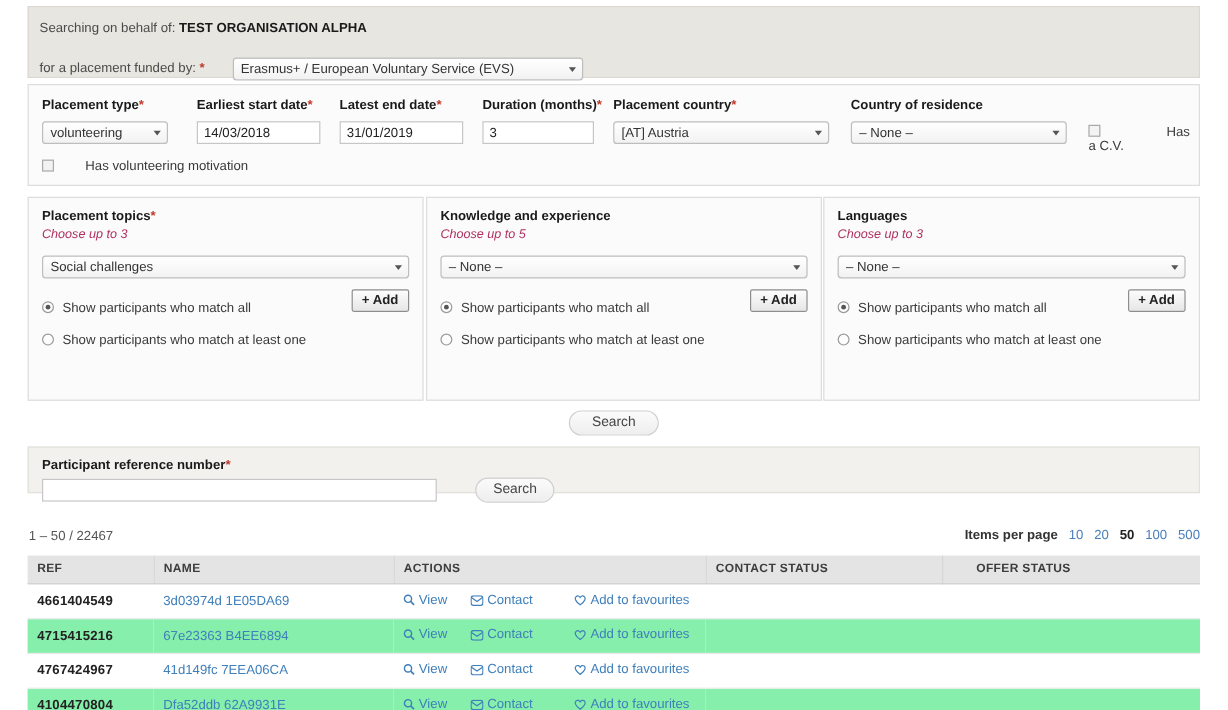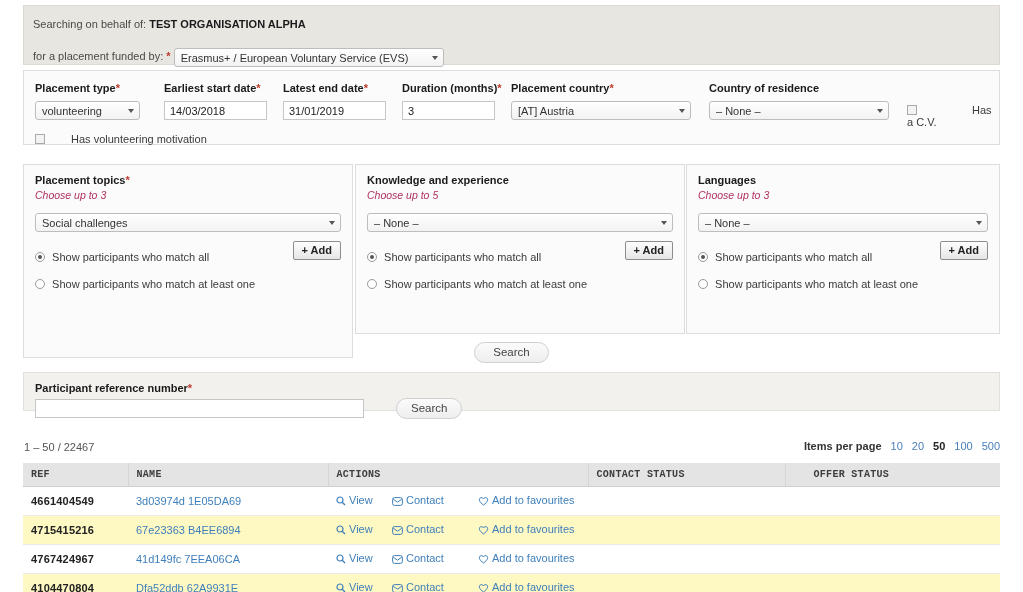--- a/index.html
+++ b/index.html
@@ -94,27 +94,27 @@
   .count { position:absolute; left:24px; top:441px; font-size:11px; color:#555; }
   .ipp { position:absolute; right:23px; top:440px; font-size:11px; color:#333; }
   .ipp .pg { color:#4a7ebb; margin-left:9px;margin-top:28px; }
   .ipp .pg.sel-pg { color:#222; font-weight:bold; }
   .ipp .ipp-label { font-weight:bold; }
 
   table.results { position:absolute; left:23px; top:463px; width:977px; border-collapse:collapse; }
   table.results th {
     background:#e4e4e4; color:#3d3d3d; font-size:10px; font-weight:bold;
     letter-spacing:.3px; text-align:left; padding:6px 8px;
-    border-bottom:1px solid #cfcfcf; border-right:1px solid #d6d6d6;font-family:Liberation Mono, monospace;
+    border-bottom:1px solid #cfcfcf; border-right:1px solid #d6d6d6;
   }
   table.results td {
     font-size:11px; padding:7px 8px; border-bottom:1px solid #e9e9e9;
     color:#222; background:#ffffff;
   }
-  table.results tr.alt td { background:#fef9c3; }
+  table.results tr.alt td { background:#86efac; }
   td.ref { font-weight:bold; color:#1d1d1d; letter-spacing:.2px; }
   td.name a { color:#3f7fba; text-decoration:none; }
   .act { color:#3f7fba; text-decoration:none; margin-right:0; white-space:nowrap; font-size:11px; }
   .act .ic { display:inline-block; vertical-align:-2px; margin-right:3px; }
   .actions-cell { white-space:nowrap; }
   .a1 { display:inline-block; width:56px; }
   .a2 { display:inline-block; width:86px; }
 </style>
 </head>
 <body>
@@ -122,28 +122,28 @@
 <div class="page">
 
   <div class="banner">
     <div class="banner-line1">
       <span>Searching on behalf of:</span>
       <b>TEST ORGANISATION ALPHA</b>
     </div>
     <div class="banner-line2">
       <span>for a placement funded by:</span>
       <span class="req">*</span>
-      <span class="sel" style="width:270px; margin-left:0;">
+      <span class="sel" style="width:292px; margin-left:20px;">
         <span>Erasmus+ / European Voluntary Service (EVS)</span>
         <span class="caret"></span>
       </span>
     </div>
   </div>
 
-  <div class="panel" style="left:23px; top:70px; width:977px; height:75px;">
+  <div class="panel" style="left:23px; top:70px; width:977px; height:85px;">
 
     <div style="position:absolute; left:11px; top:11px;">
       <div class="lbl">
         <span>Placement type</span><span class="req">*</span>
       </div>
       <div class="sel" style="width:105px; margin-top:7px;">
         <span>volunteering</span>
         <span class="caret"></span>
       </div>
     </div>
@@ -197,21 +197,21 @@
       <span class="cbx"></span>
       <span class="opt" style="margin-left:4px;padding-left:48px;">Has a C.V.</span>
     </div>
 
     <div style="position:absolute; left:11px; top:62px;">
       <span class="cbx"></span>
       <span class="opt" style="margin-left:23px;">Has volunteering motivation</span>
     </div>
   </div>
 
-  <div class="panel" style="left:23px; top:164px; width:330px; height:194px;">
+  <div class="panel" style="left:23px; top:164px; width:330px; height:170px;">
     <div class="lbl" style="position:absolute; left:11px; top:9px;">
       <span>Placement topics</span><span class="req">*</span>
     </div>
     <div class="hint" style="position:absolute; left:11px; top:24px;">Choose up to 3</div>
     <div class="sel" style="position:absolute; left:11px; top:48px; width:306px;">
       <span>Social challenges</span>
       <span class="caret"></span>
     </div>
     <div class="btn-add" style="right:11px; top:76px;">
       <span>+ Add</span>

